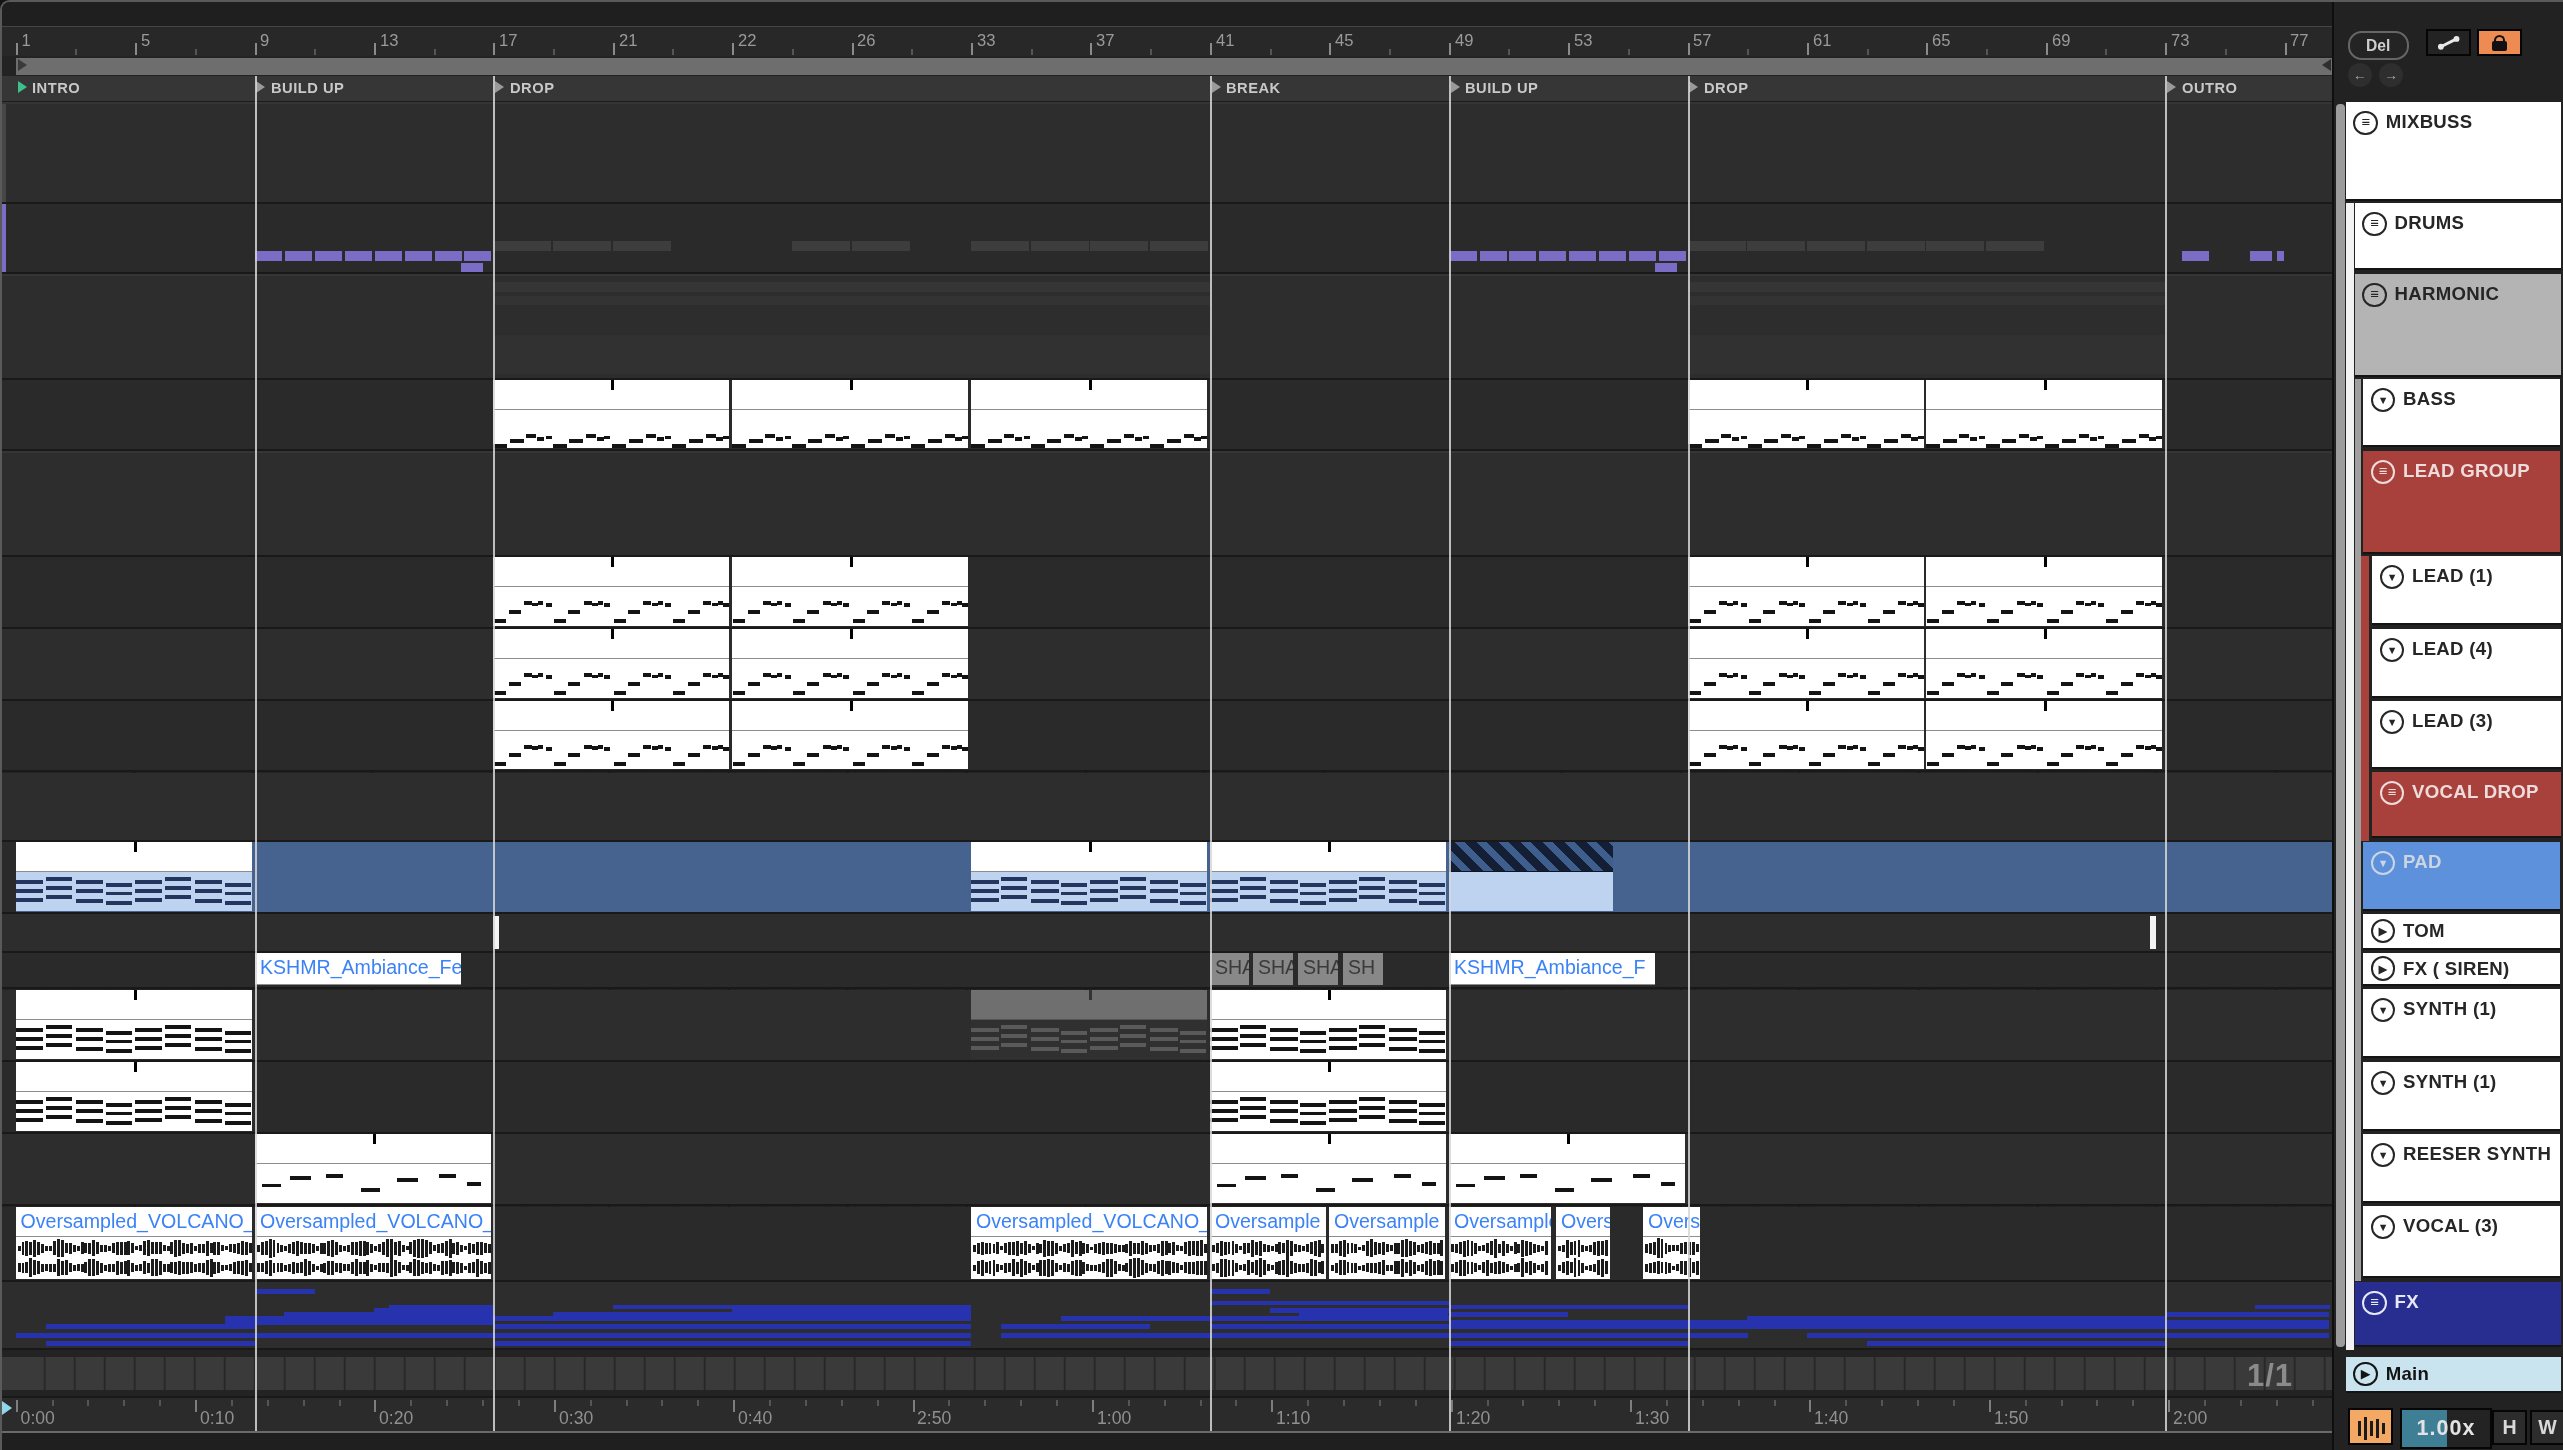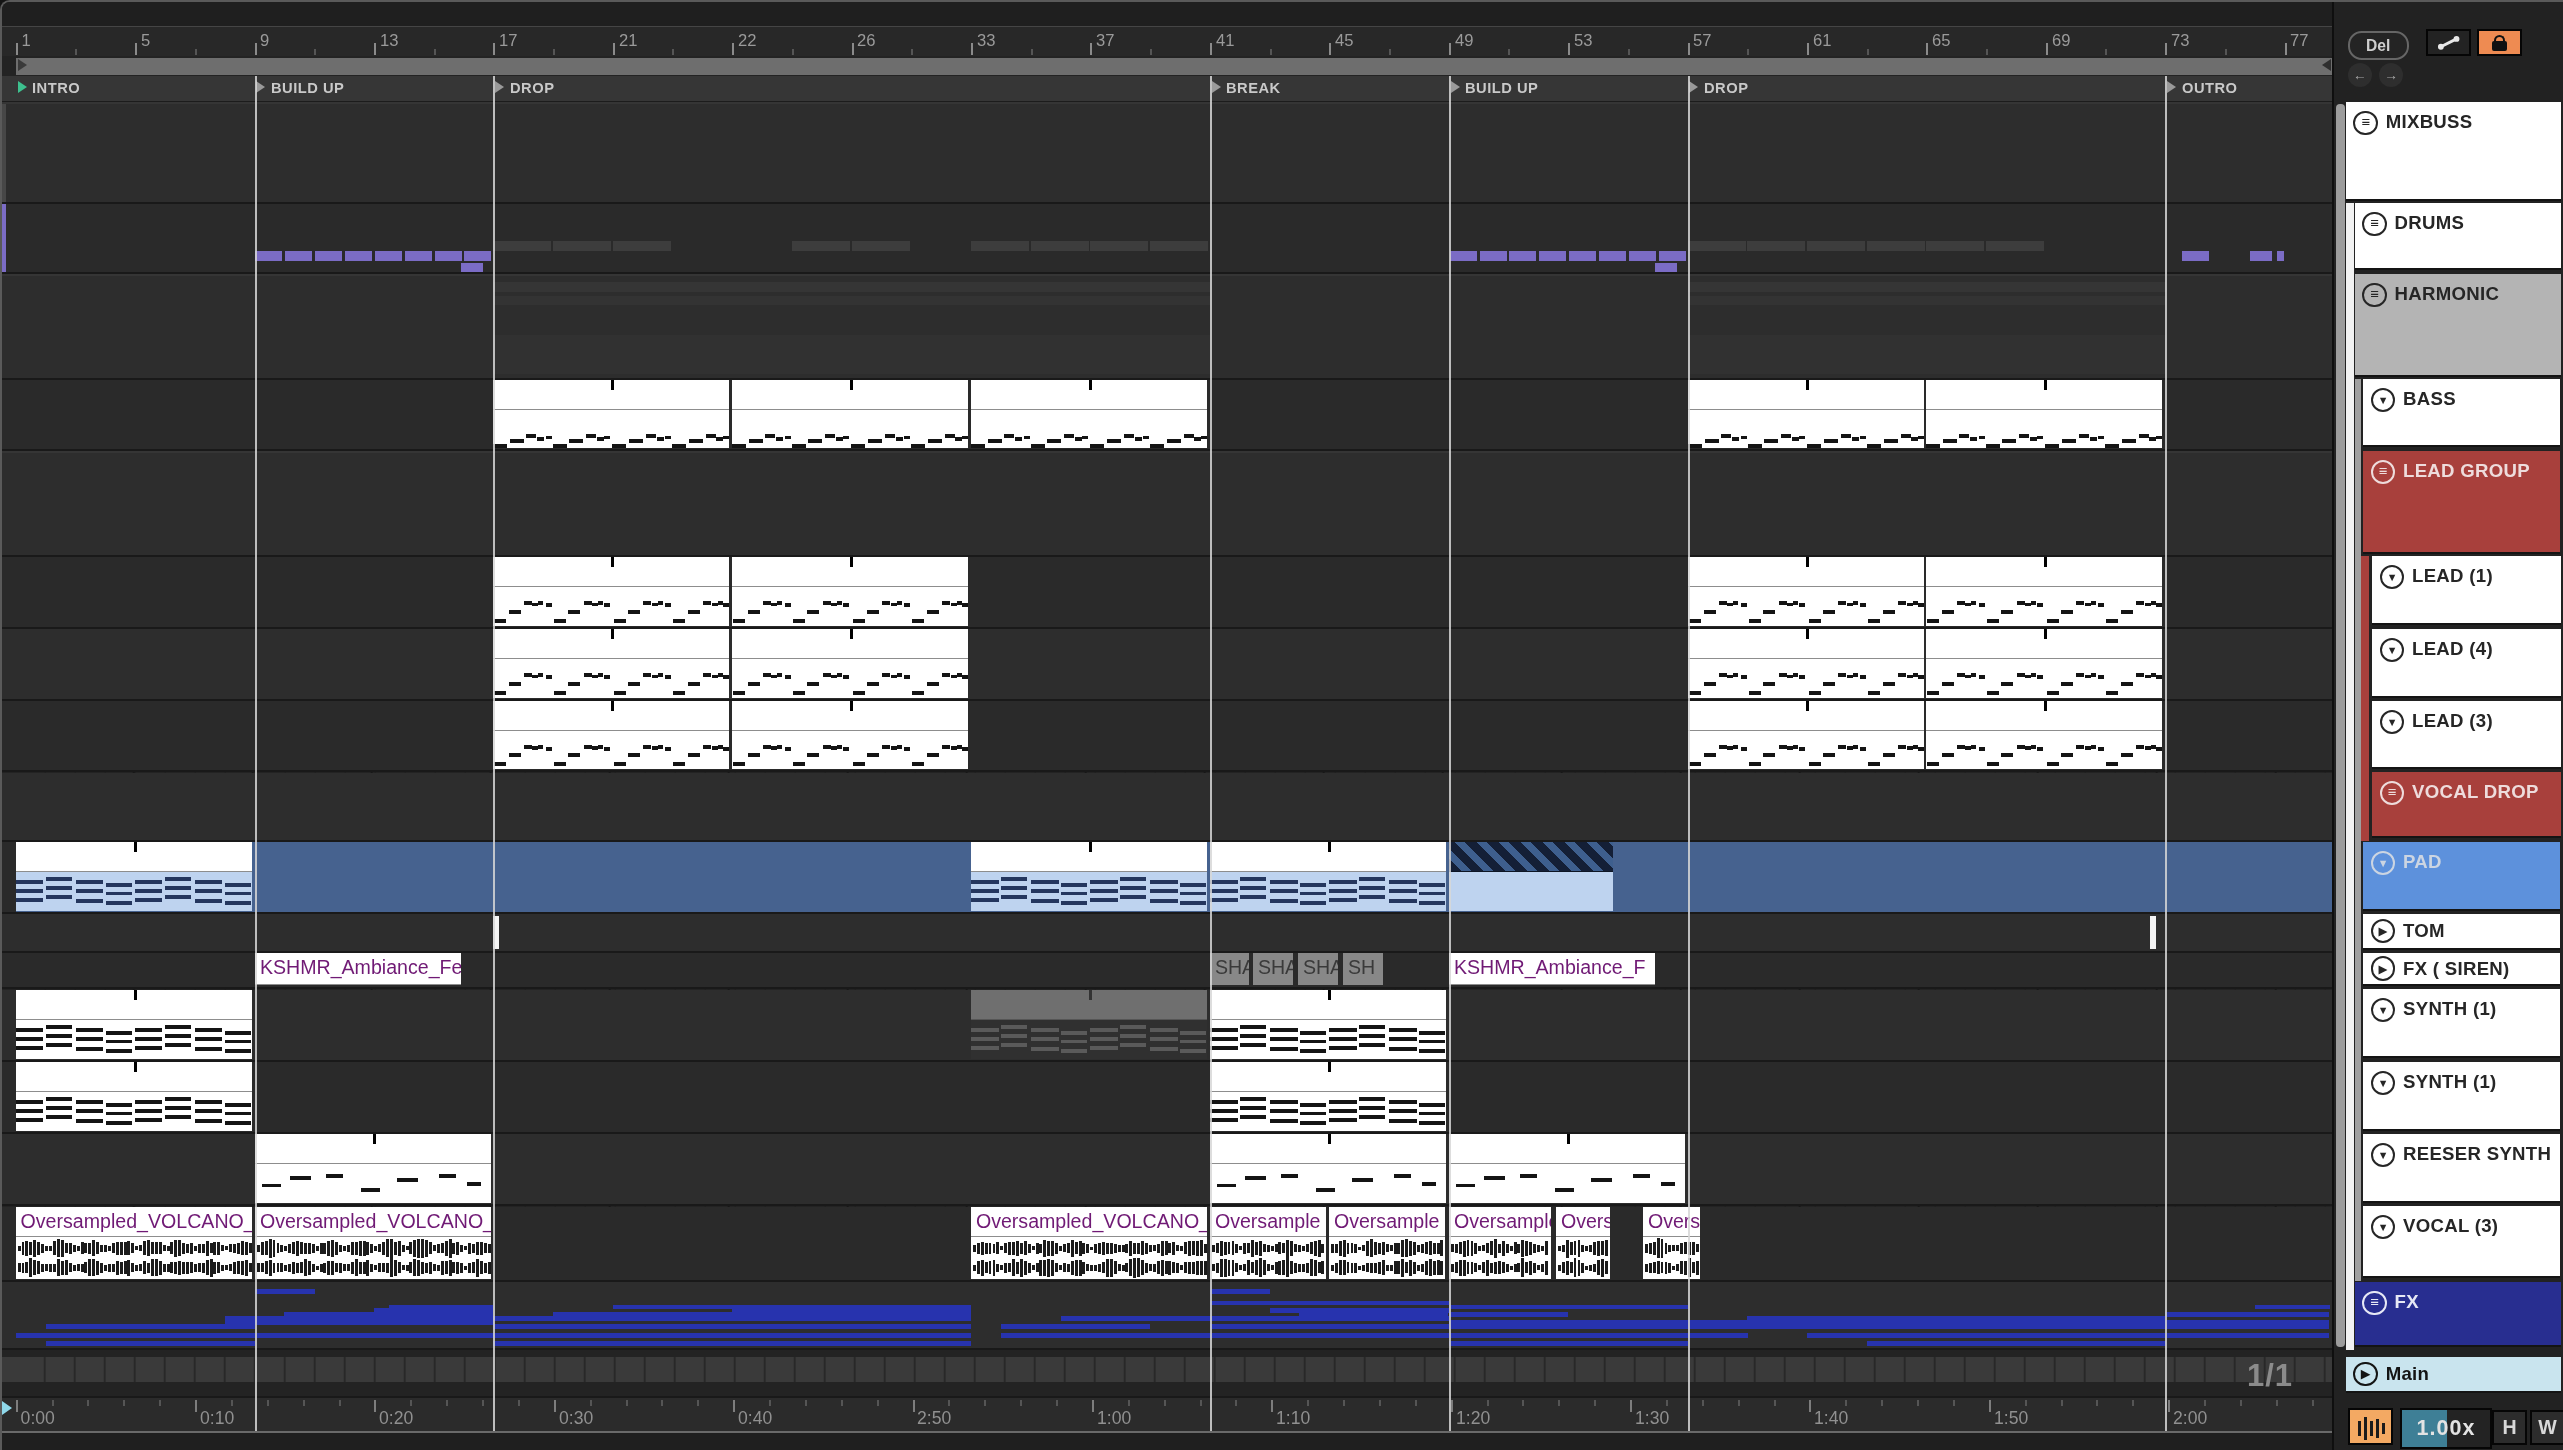--- a/index.html
+++ b/index.html
@@ -19,22 +19,22 @@
      background-image:
        repeating-linear-gradient(to right, transparent 0px, transparent 117px, rgba(0,0,0,.35) 117px, rgba(0,0,0,.35) 119px),
        repeating-linear-gradient(to right, transparent 0px, transparent 29px, rgba(0,0,0,.18) 29px, rgba(0,0,0,.18) 30px);
      background-position:13.7px 0;}
   .trow{position:absolute;left:0;width:2330px;border-bottom:2px solid #191919;box-sizing:border-box;overflow:hidden;}
   .clip{position:absolute;top:0;bottom:0;box-sizing:border-box;}
   .ct{position:relative;background:#ffffff;border-bottom:1px solid #8d8d8d;overflow:hidden;}
   .cb{position:relative;background:#fff;overflow:hidden;
       background-image:repeating-linear-gradient(to right, transparent 0px, transparent 28px, #b2b2b2 28px, 30px);}
   .note{position:absolute;background:#141414;}
-  .cliplabel{font-size:19.6px;color:#701a75;padding:2.9px 3.9px 0 4.9px;white-space:nowrap;display:block;}
-  #mainrow{left:0;top:1355px;width:2330px;height:25px;background:#3a3a3a;
+  .cliplabel{font-size:19.6px;color:#3b82f6;padding:2.9px 3.9px 0 4.9px;white-space:nowrap;display:block;}
+  #mainrow{left:0;top:1355px;width:2330px;height:33px;background:#3a3a3a;
      background-image:repeating-linear-gradient(to right, transparent 0px, transparent 28px, rgba(0,0,0,.3) 28px, rgba(0,0,0,.3) 30px);
      background-position:13.7px 0;}
   #pos11{position:absolute;right:39px;top:1px;font-size:31px;font-weight:bold;color:#8b8b8b;letter-spacing:1px;}
   #timeruler{left:0;top:1394px;width:2330px;height:35px;background:#2b2b2b;border-top:2px solid #191919;}
   .tlab{position:absolute;top:9.8px;font-size:17.6px;color:#909090;}
   #footer{left:0;top:1429px;width:2563px;height:21.5px;background:#1f1f1f;border-top:2.9px solid #6a6a6a;}
   #sidebar{left:2330px;top:0;width:233px;height:1451px;background:#222;border-left:2.9px solid #0f0f0f;}
   .thead{position:absolute;box-sizing:border-box;display:flex;align-items:center;padding-left:7.8px;border-bottom:2.9px solid #141414;}
   .thead .circ{flex:0 0 auto;width:24.4px;height:24.4px;border-radius:50%;border:2.4px solid currentColor;display:flex;align-items:center;justify-content:center;box-sizing:border-box;}
   .thead .glyph{font-size:12.7px;line-height:1;}

